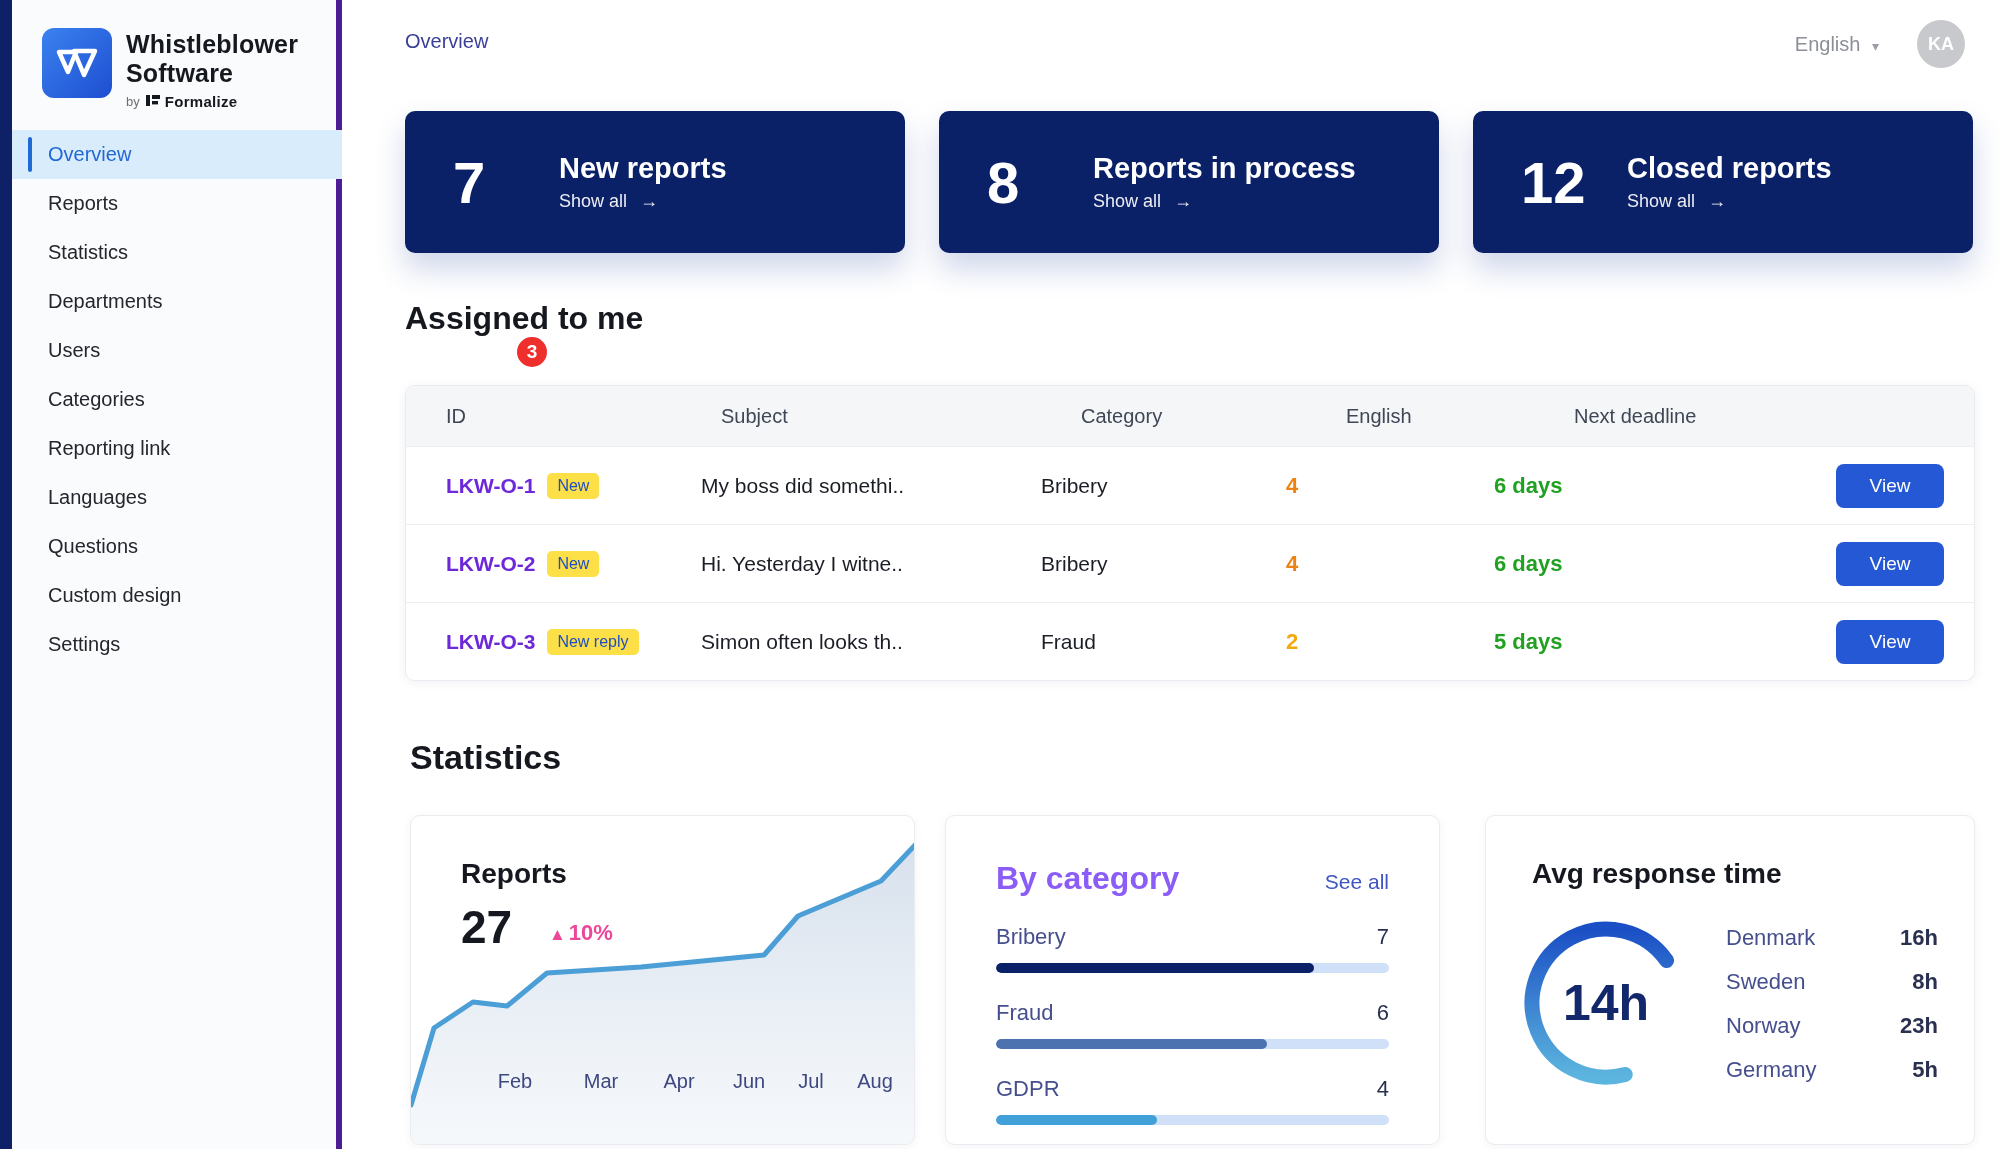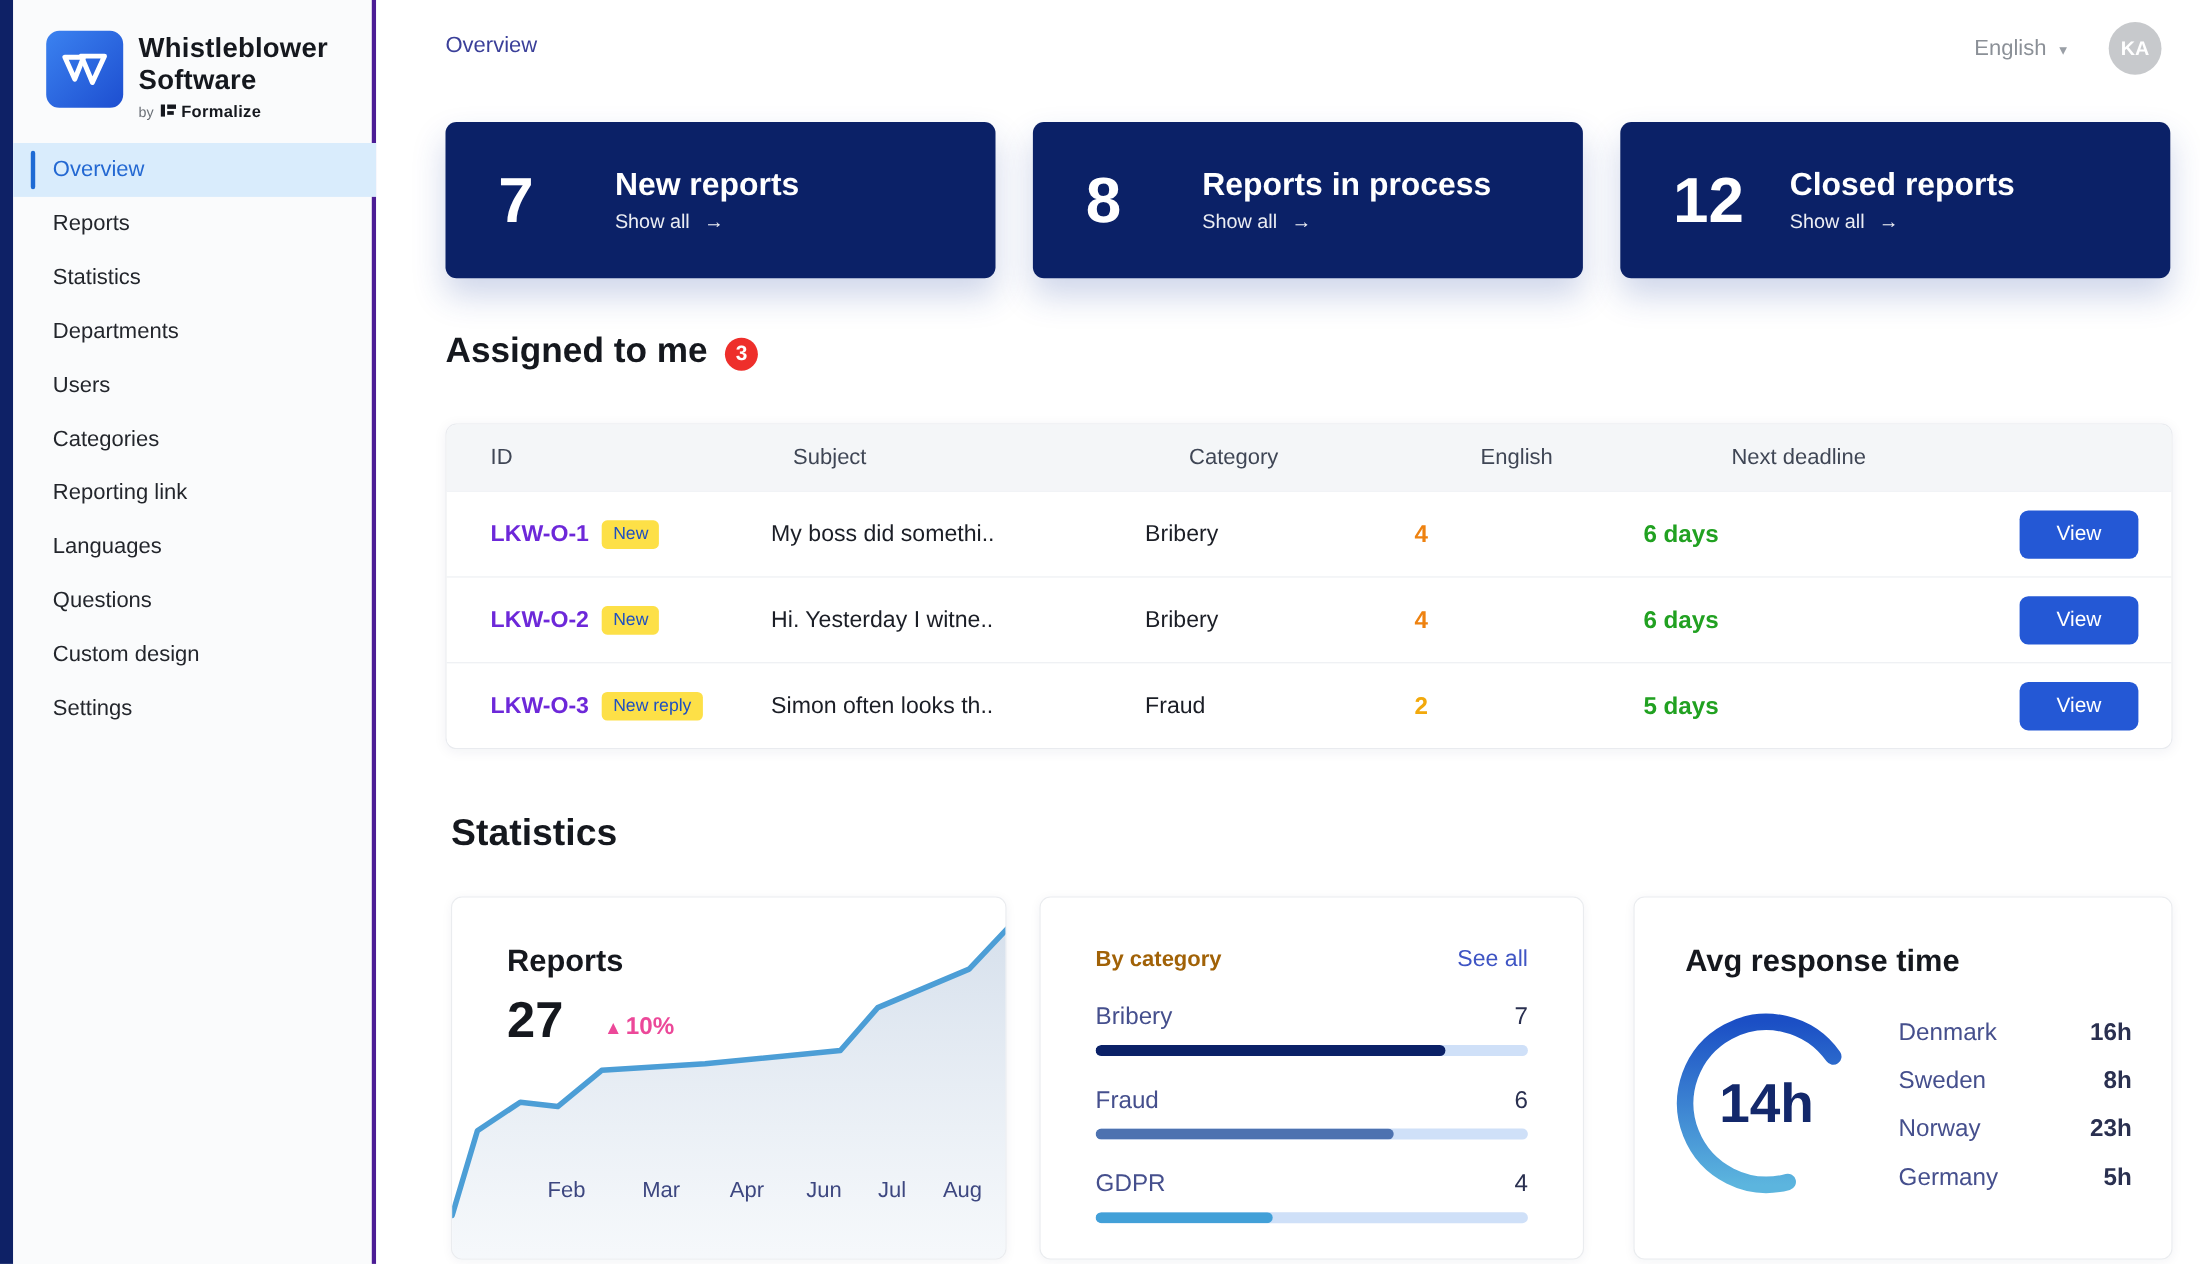--- a/index.html
+++ b/index.html
@@ -4,21 +4,21 @@
 <style>
   * { margin:0; padding:0; box-sizing:border-box; }
   html,body { width:2000px; height:1149px; overflow:hidden; background:#ffffff;
     font-family:"Liberation Sans","DejaVu Sans",sans-serif; }
 
   
   .edge-strip { position:absolute; left:0; top:0; width:12px; height:1149px; background:#0e2166; }
 
   
   .sidebar { position:absolute; left:12px; top:0; width:330px; height:1149px;
-    background:#fafbfc; border-right:4px solid #4c1d95; }
+    background:#fafbfc; border-right:6px solid #4c1d95; }
   .brand { position:absolute; left:30px; top:28px; display:flex; }
   .brand-logo { width:70px; height:70px; border-radius:12px;
     background:linear-gradient(135deg,#3b82f0,#1d4ed0);
     display:flex; align-items:center; justify-content:center; }
   .brand-text { margin-left:14px; padding-top:2px; }
   .brand-name { font-size:25px; line-height:29px; font-weight:bold; color:#15181e; letter-spacing:.2px; }
   .byline { margin-top:5px; display:flex; align-items:center; font-size:13px; color:#6b7077; }
   .byline .f-icon { margin:0 5px 0 6px; }
   .byline b { font-size:15px; color:#15181e; letter-spacing:.3px; }
 
@@ -44,21 +44,21 @@
   .sum-card { position:absolute; top:111px; width:500px; height:142px; background:#0b2167;
     border-radius:10px; box-shadow:0 16px 30px rgba(36,70,160,.22);
     display:flex; align-items:center; color:#fff; cursor:pointer; }
   .sum-card .num { font-size:58px; font-weight:bold; margin-left:48px; min-width:72px; }
   .sum-card .txt { margin-left:34px; }
   .sum-card .ttl { font-size:29px; font-weight:bold; }
   .sum-card .showall { margin-top:6px; font-size:18px; color:rgba(255,255,255,.92); }
   .sum-card .showall .arr { margin-left:8px; }
 
   
-  .assigned-head { position:absolute; left:63px; top:300px; display:flex; align-items:flex-end; }
+  .assigned-head { position:absolute; left:63px; top:300px; display:flex; align-items:center;flex-direction:column; }
   .assigned-title { font-size:32px; font-weight:bold; color:#15181e; }
   .count-badge { margin-left:16px; width:30px; height:30px; border-radius:50%; background:#ee2f2b;
     color:#fff; font-size:19px; font-weight:bold; display:flex; align-items:center; justify-content:center; }
 
   .table { position:absolute; left:63px; top:385px; width:1570px; background:#fff;
     border:1px solid #e9ebef; border-radius:10px; box-shadow:0 2px 12px rgba(25,39,80,.06); overflow:hidden; }
   .t-row { display:grid; grid-template-columns:295px 340px 245px 208px 322px 1fr; align-items:center; }
   .t-head { height:60px; background:#f4f6f8;gap:20px; }
   .t-head .cell { font-size:20px; color:#3f4655; }
   .t-body-row { height:78px; border-top:1px solid #eceef2; background:#fff; }
@@ -83,21 +83,21 @@
   .card-c { left:1143px; width:490px; }
 
   .card-a .chart-svg { position:absolute; left:0; top:0; width:505px; height:330px; }
   .card-a .a-title { position:absolute; left:50px; top:42px; font-size:28px; font-weight:bold; color:#15181e; }
   .card-a .a-total { position:absolute; left:50px; top:84px; font-size:46px; font-weight:bold; color:#15181e; }
   .card-a .a-trend { position:absolute; left:138px; top:104px; font-size:22px; font-weight:bold; color:#ec4899; }
   .card-a .a-trend .tri { font-size:17px; margin-right:3px; }
 
   .card-b { padding:44px 50px 0 50px; }
   .b-head { display:flex; justify-content:space-between; align-items:baseline; }
-  .b-title { font-size:20px; font-weight:bold; color:#a16207; }
+  .b-title { font-size:32px; font-weight:bold; color:#8b5cf6; }
   .see-all { font-size:21px; color:#3f55c4; cursor:pointer; }
   .cat-row { margin-top:27px; }
   .cat-line { display:flex; justify-content:space-between; align-items:baseline; }
   .cat-label { font-size:22px; color:#454f8d; }
   .cat-value { font-size:22px; color:#2a3050; }
   .bar-track { margin-top:13px; height:10px; border-radius:5px; background:#cfe0f8; overflow:hidden; }
   .bar-fill { height:10px; border-radius:5px; }
 
   .card-c .c-title { position:absolute; left:46px; top:42px; font-size:28px; font-weight:bold; color:#15181e; }
   .gauge-wrap { position:absolute; left:28px; top:95px; width:184px; height:184px; }

